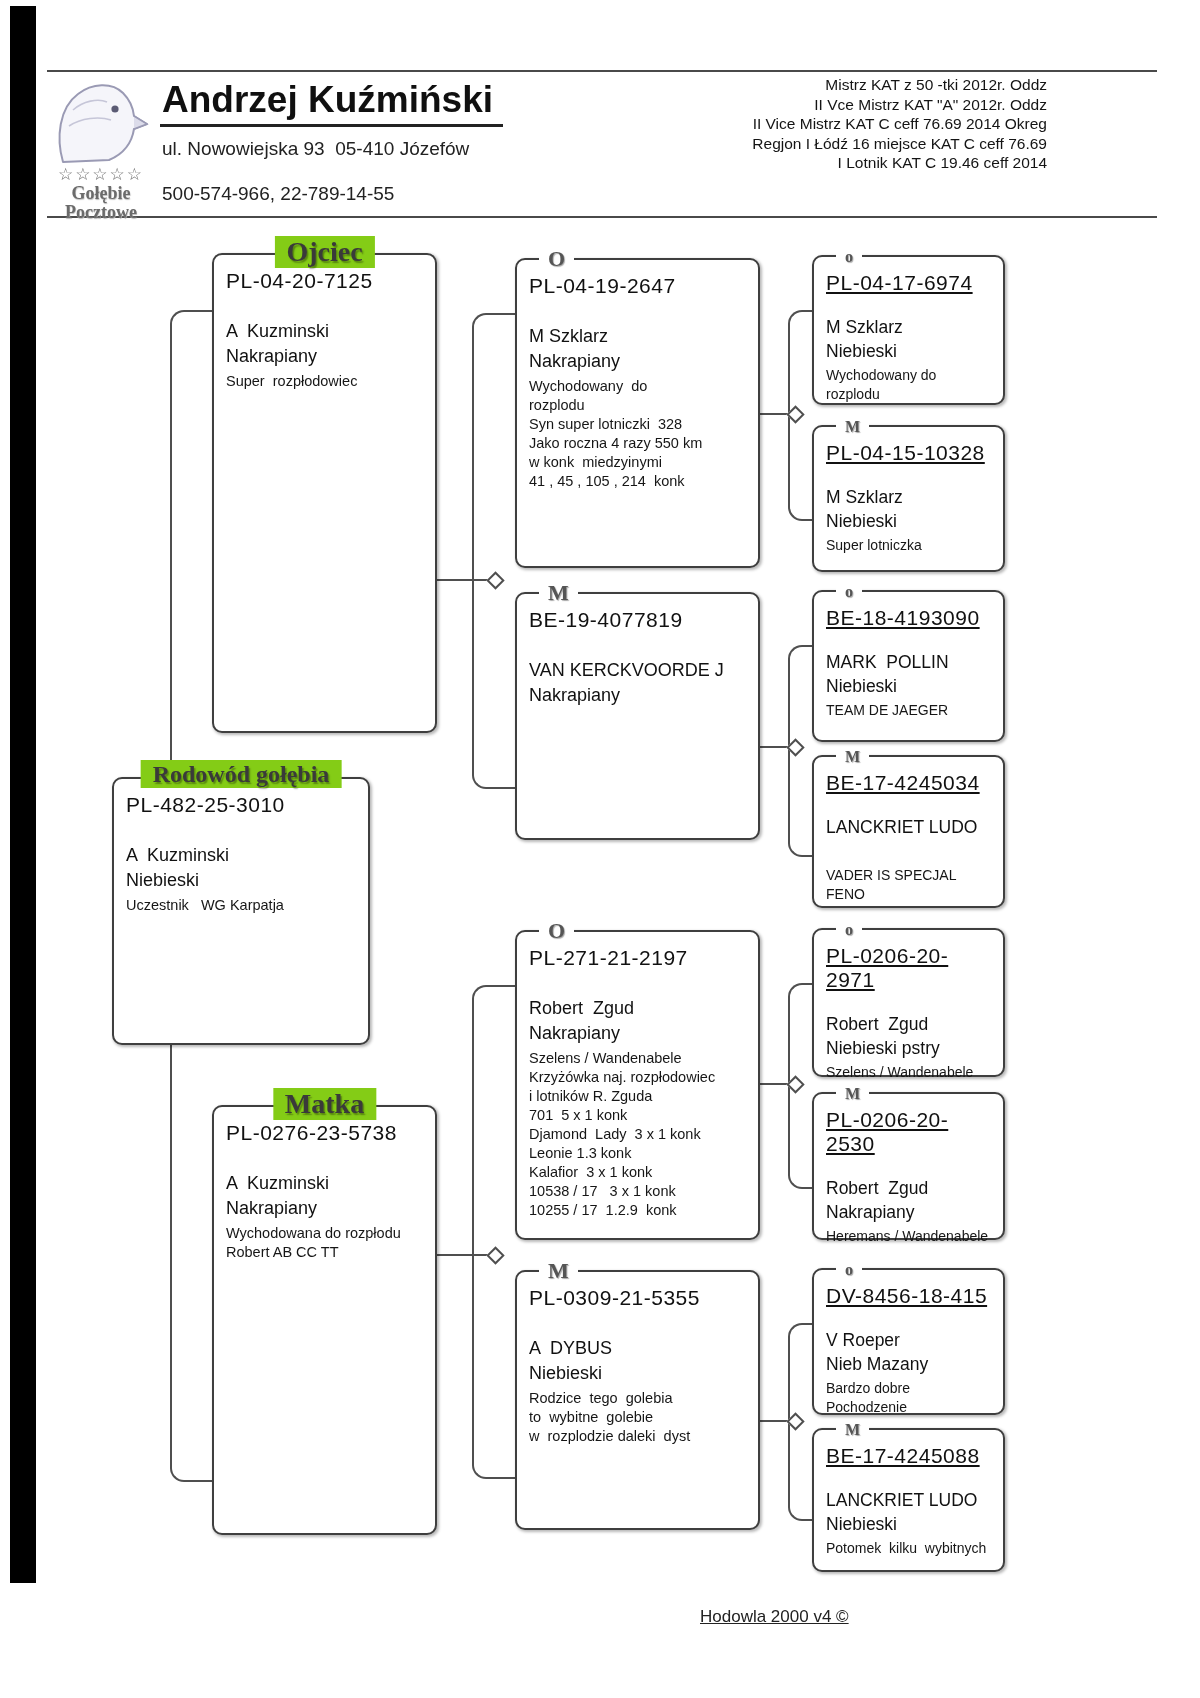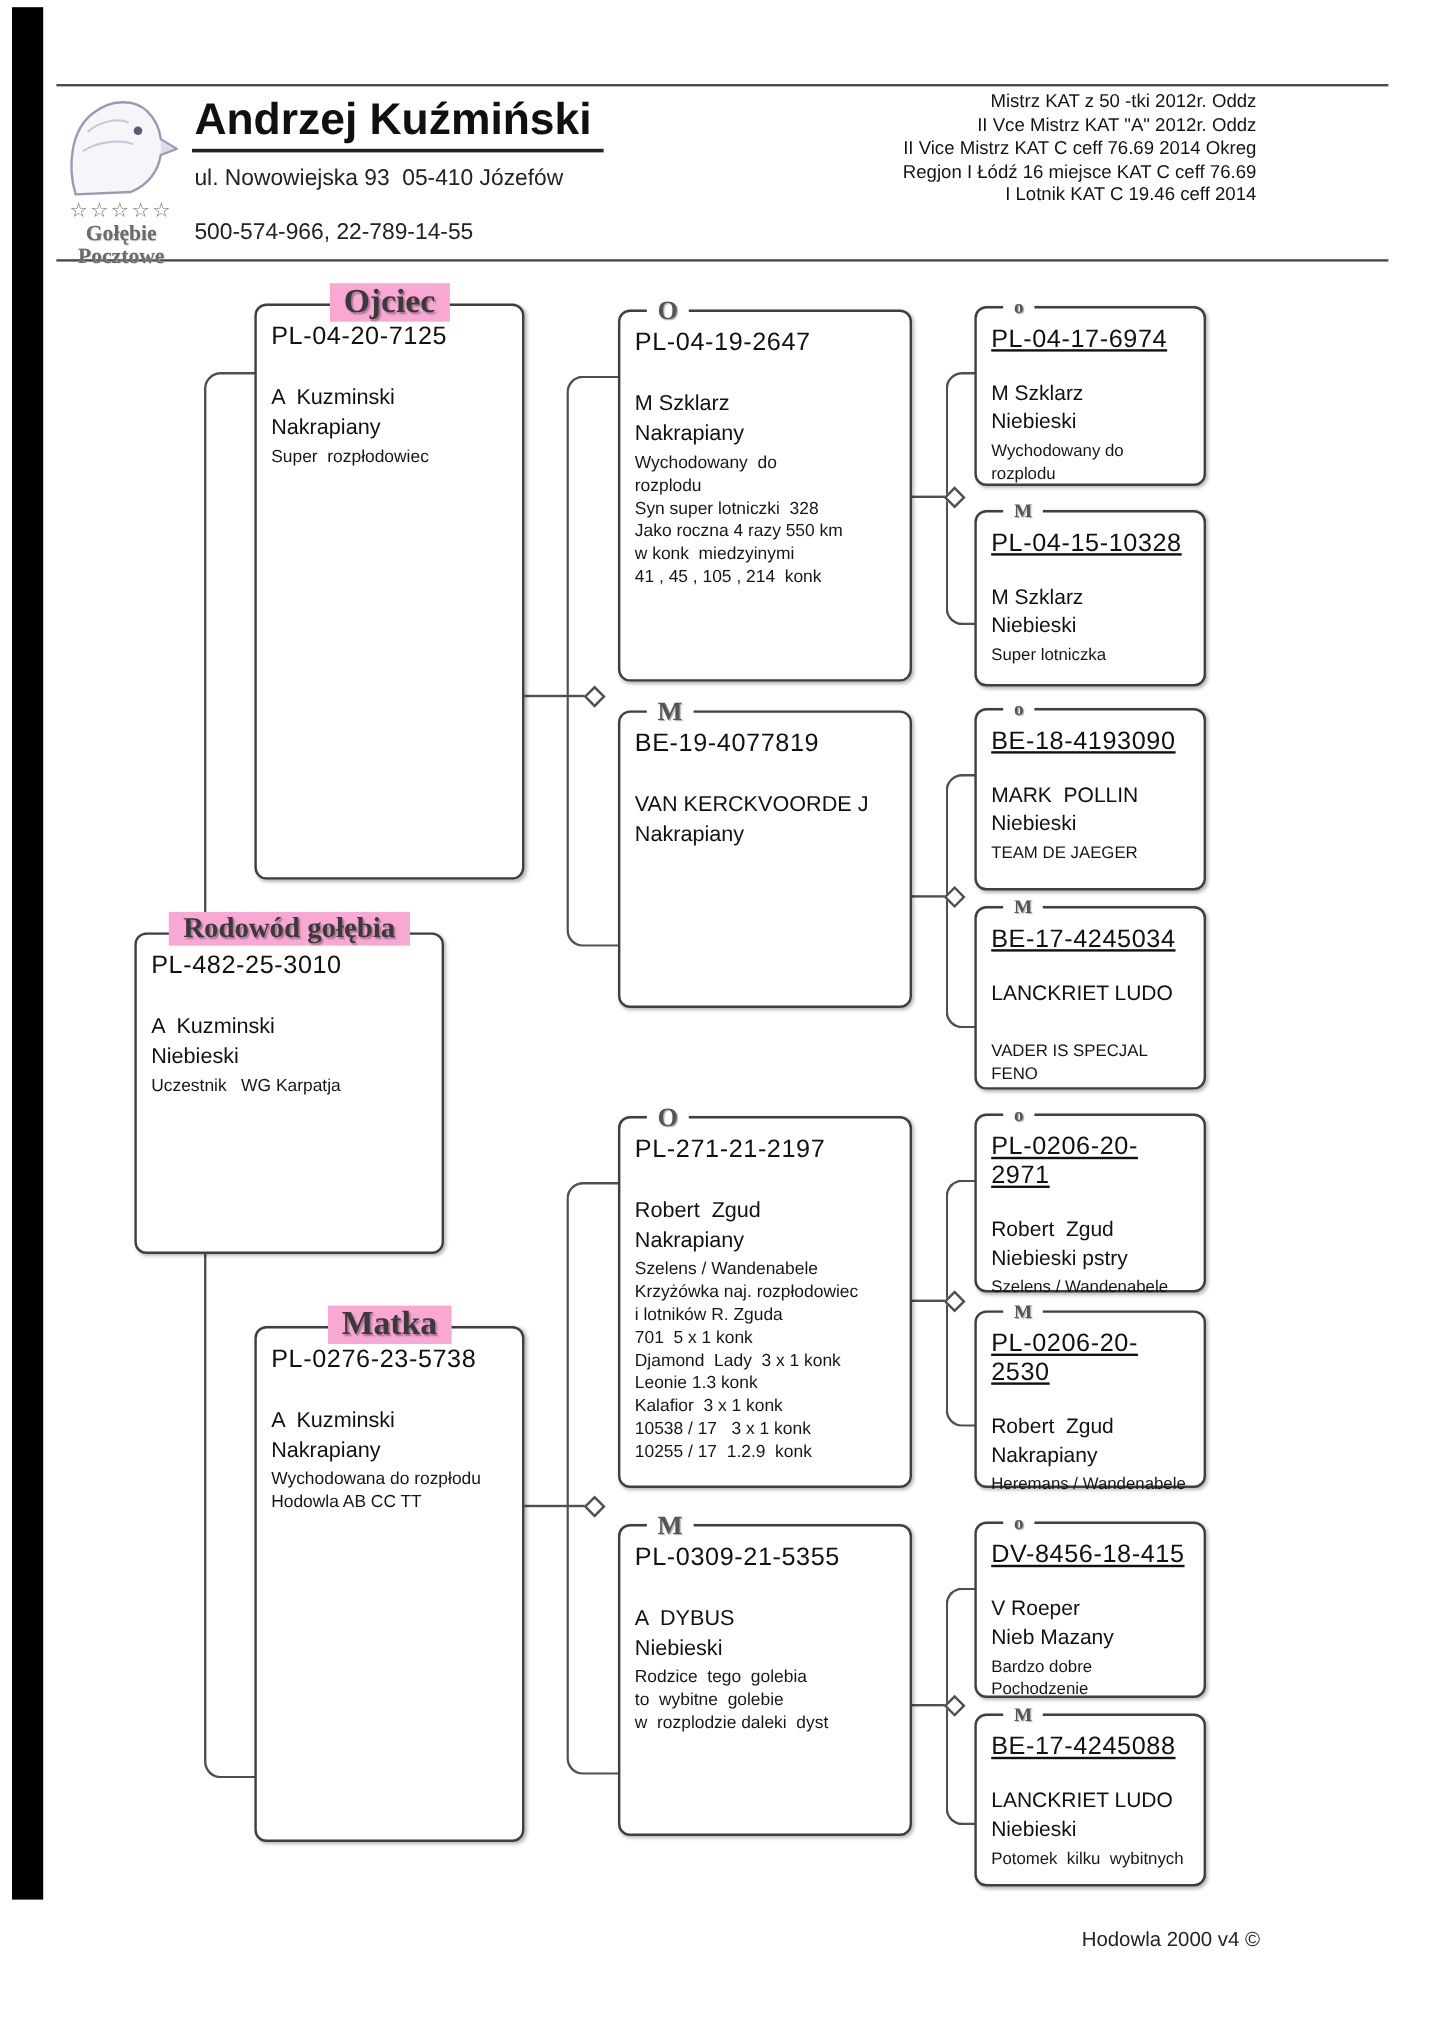--- a/index.html
+++ b/index.html
@@ -32,37 +32,37 @@
   .owner,.colorline{font-size:18px;line-height:25px;color:#111;}
   .colorline{min-height:25px;}
   .details{font-size:14.5px;line-height:19px;color:#161616;margin-top:3px;}
   .details div{white-space:pre-wrap;}
   .g3 .ring{font-size:21px;margin-bottom:20px;text-decoration:underline;}
   .g3 .owner,.g3 .colorline{font-size:17.5px;line-height:24px;}
   .g3 .colorline{min-height:24px;}
   .g3 .details{font-size:14px;line-height:18.5px;}
 
   .grouplab{position:absolute;top:-19px;left:50%;transform:translateX(-50%);
-    background:#f9a8d4;padding:0 12px;font-family:"Liberation Serif",serif;font-weight:bold;
+    background:#84cc16;padding:0 12px;font-family:"Liberation Serif",serif;font-weight:bold;
     font-size:28px;line-height:32px;color:#3a3a3a;white-space:nowrap;z-index:4;
     text-shadow:1.5px 1.5px 1.5px rgba(0,0,0,0.35);}
   .grouplab.small{font-size:24px;line-height:28px;}
   .sexlab{position:absolute;top:-14px;left:22px;background:#fff;padding:0 9px;
     font-family:"Liberation Serif",serif;font-weight:bold;font-size:22px;line-height:25px;
     color:#555;z-index:4;text-shadow:1px 1px 1px rgba(0,0,0,0.35);}
   .sexlab.s3{font-size:16px;line-height:19px;top:-10px;}
 
   
   .bracket{position:absolute;border:2px solid #4f4f4f;border-right:none;
     border-radius:14px 0 0 14px;z-index:1;}
   .stub{position:absolute;height:2px;background:#4f4f4f;z-index:1;}
   .djoint{position:absolute;width:9px;height:9px;border:2px solid #4f4f4f;background:#fff;
     transform:rotate(45deg);z-index:3;}
 
-  #footer-credit{left:700px;top:1607px;width:350px;text-align:right;font-size:17px;color:#222;}
+  #footer-credit{left:700px;top:1607px;width:350px;text-align:left;font-size:17px;color:#222;text-decoration:underline;}
 </style>
 </head>
 <body>
 
 <div id="page">
 
   <div id="black-bar" class="abs"></div>
 
   <div id="rule-top" class="abs rule"></div>
   <div id="rule-bottom" class="abs rule"></div>
@@ -134,21 +134,21 @@
       </div>
   </div>
 
   <div class="pbox" style="left:212px;top:1105px;width:225px;height:430px;">
     <div class="grouplab">Matka</div>
     <div class="ring pre">PL-0276-23-5738</div>
     <div class="owner pre">A  Kuzminski</div>
     <div class="colorline pre">Nakrapiany</div>
     <div class="details">
         <div>Wychodowana do rozpłodu</div>
-        <div>Hodowla AB CC TT</div>
+        <div>Robert AB CC TT</div>
       </div>
   </div>
 
   <div class="pbox" style="left:515px;top:258px;width:245px;height:310px;">
     <div class="sexlab">O</div>
     <div class="ring pre">PL-04-19-2647</div>
     <div class="owner pre">M Szklarz</div>
     <div class="colorline pre">Nakrapiany</div>
     <div class="details">
         <div>Wychodowany  do</div>

